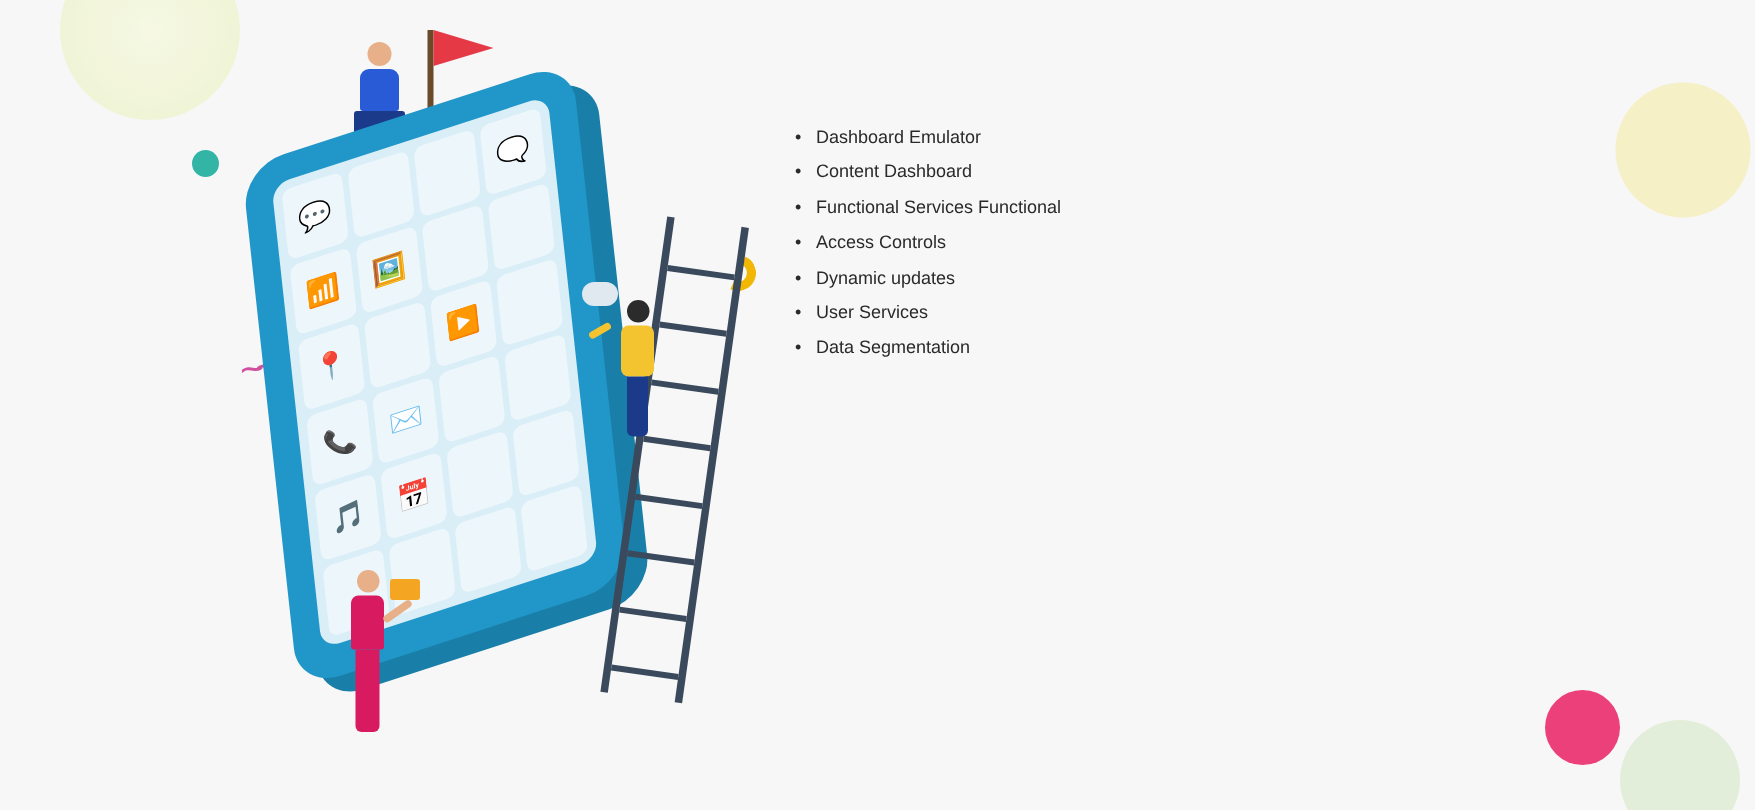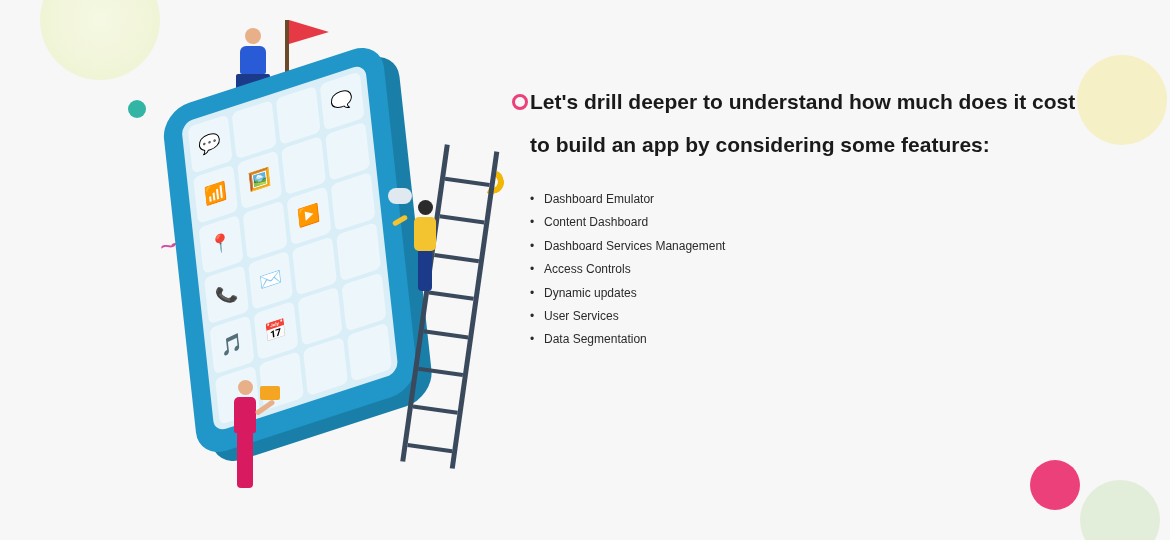--- a/index.html
+++ b/index.html
@@ -300,23 +300,22 @@
     <div class="pst-arms"></div>
     <div class="pst-head">
         <div class="pst-hair"></div>
       </div>
     <div class="pst-body"></div>
     <div class="pst-legs"></div>
   </div>
 </div>
 
 <div class="content-block">
-  <h2 class="heading">Let's drill deeper to understand how much does it cost to build an app by considering some features:</h2>
   <ul class="feature-list">
     <li>Dashboard Emulator</li>
     <li>Content Dashboard</li>
-    <li>Dashboard Services Management</li>
+    <li>Functional Services Functional</li>
     <li>Access Controls</li>
     <li>Dynamic updates</li>
     <li>User Services</li>
     <li>Data Segmentation</li>
   </ul>
 </div>
 
 </body></html>

